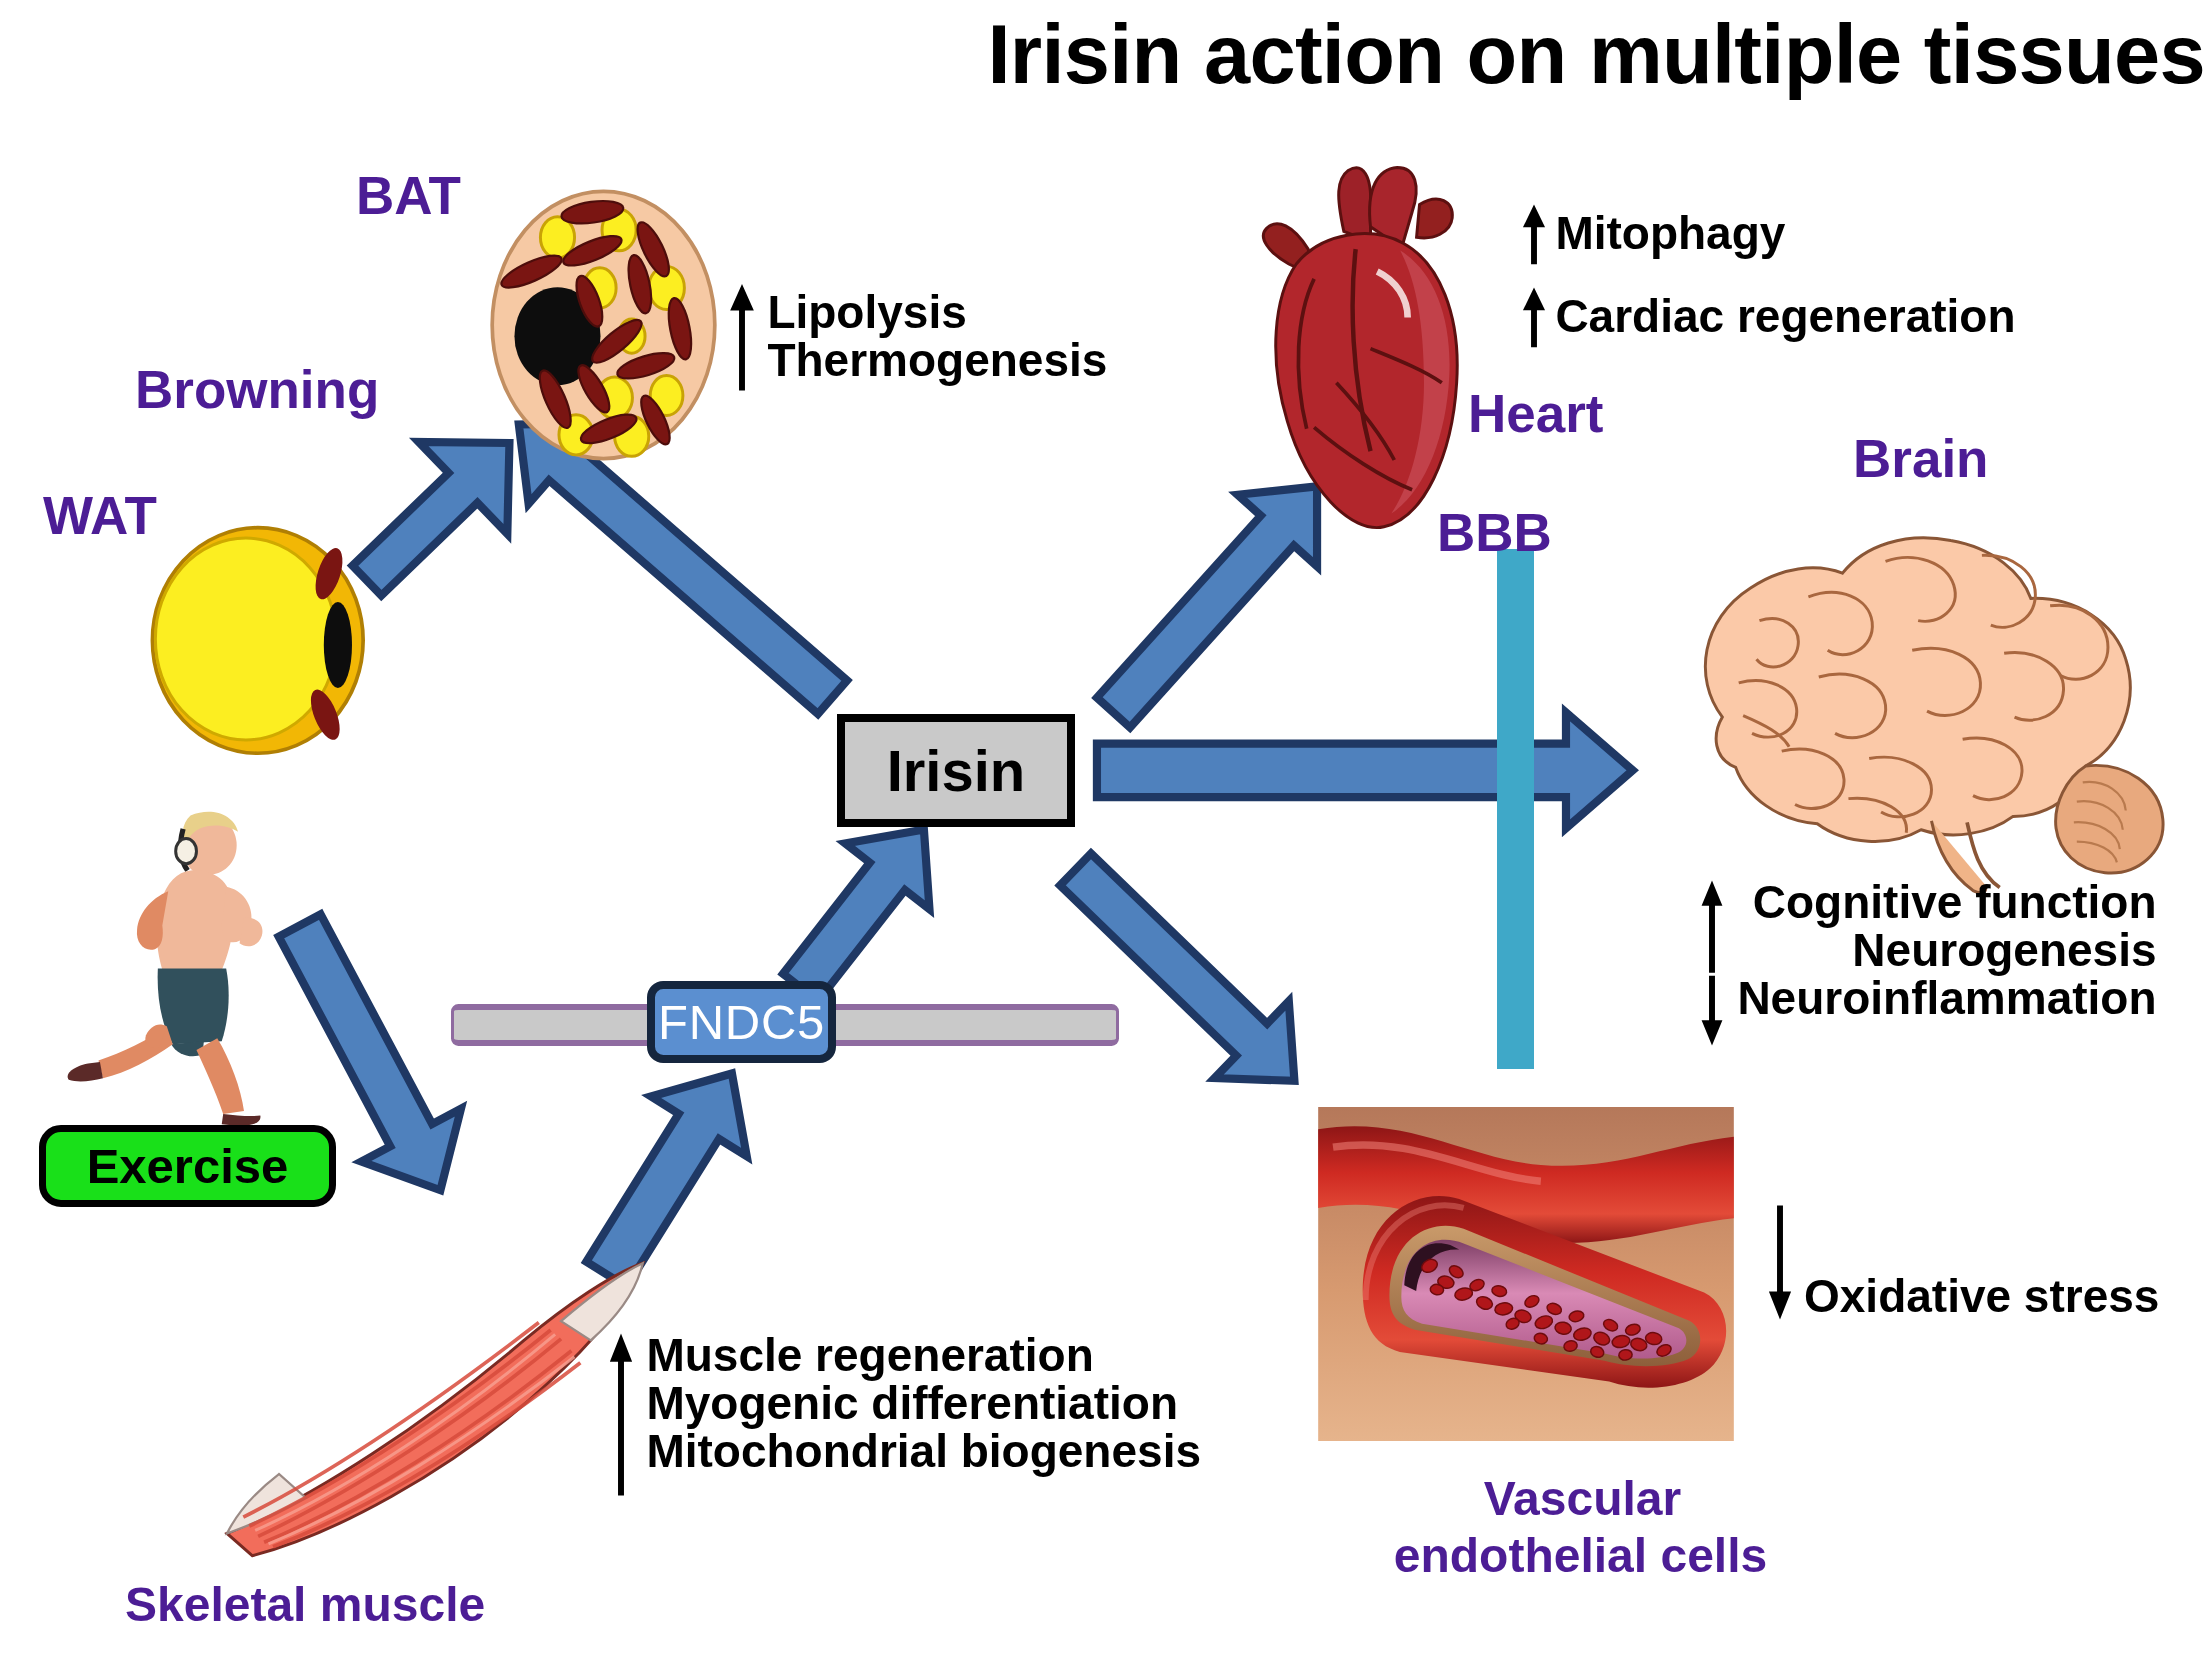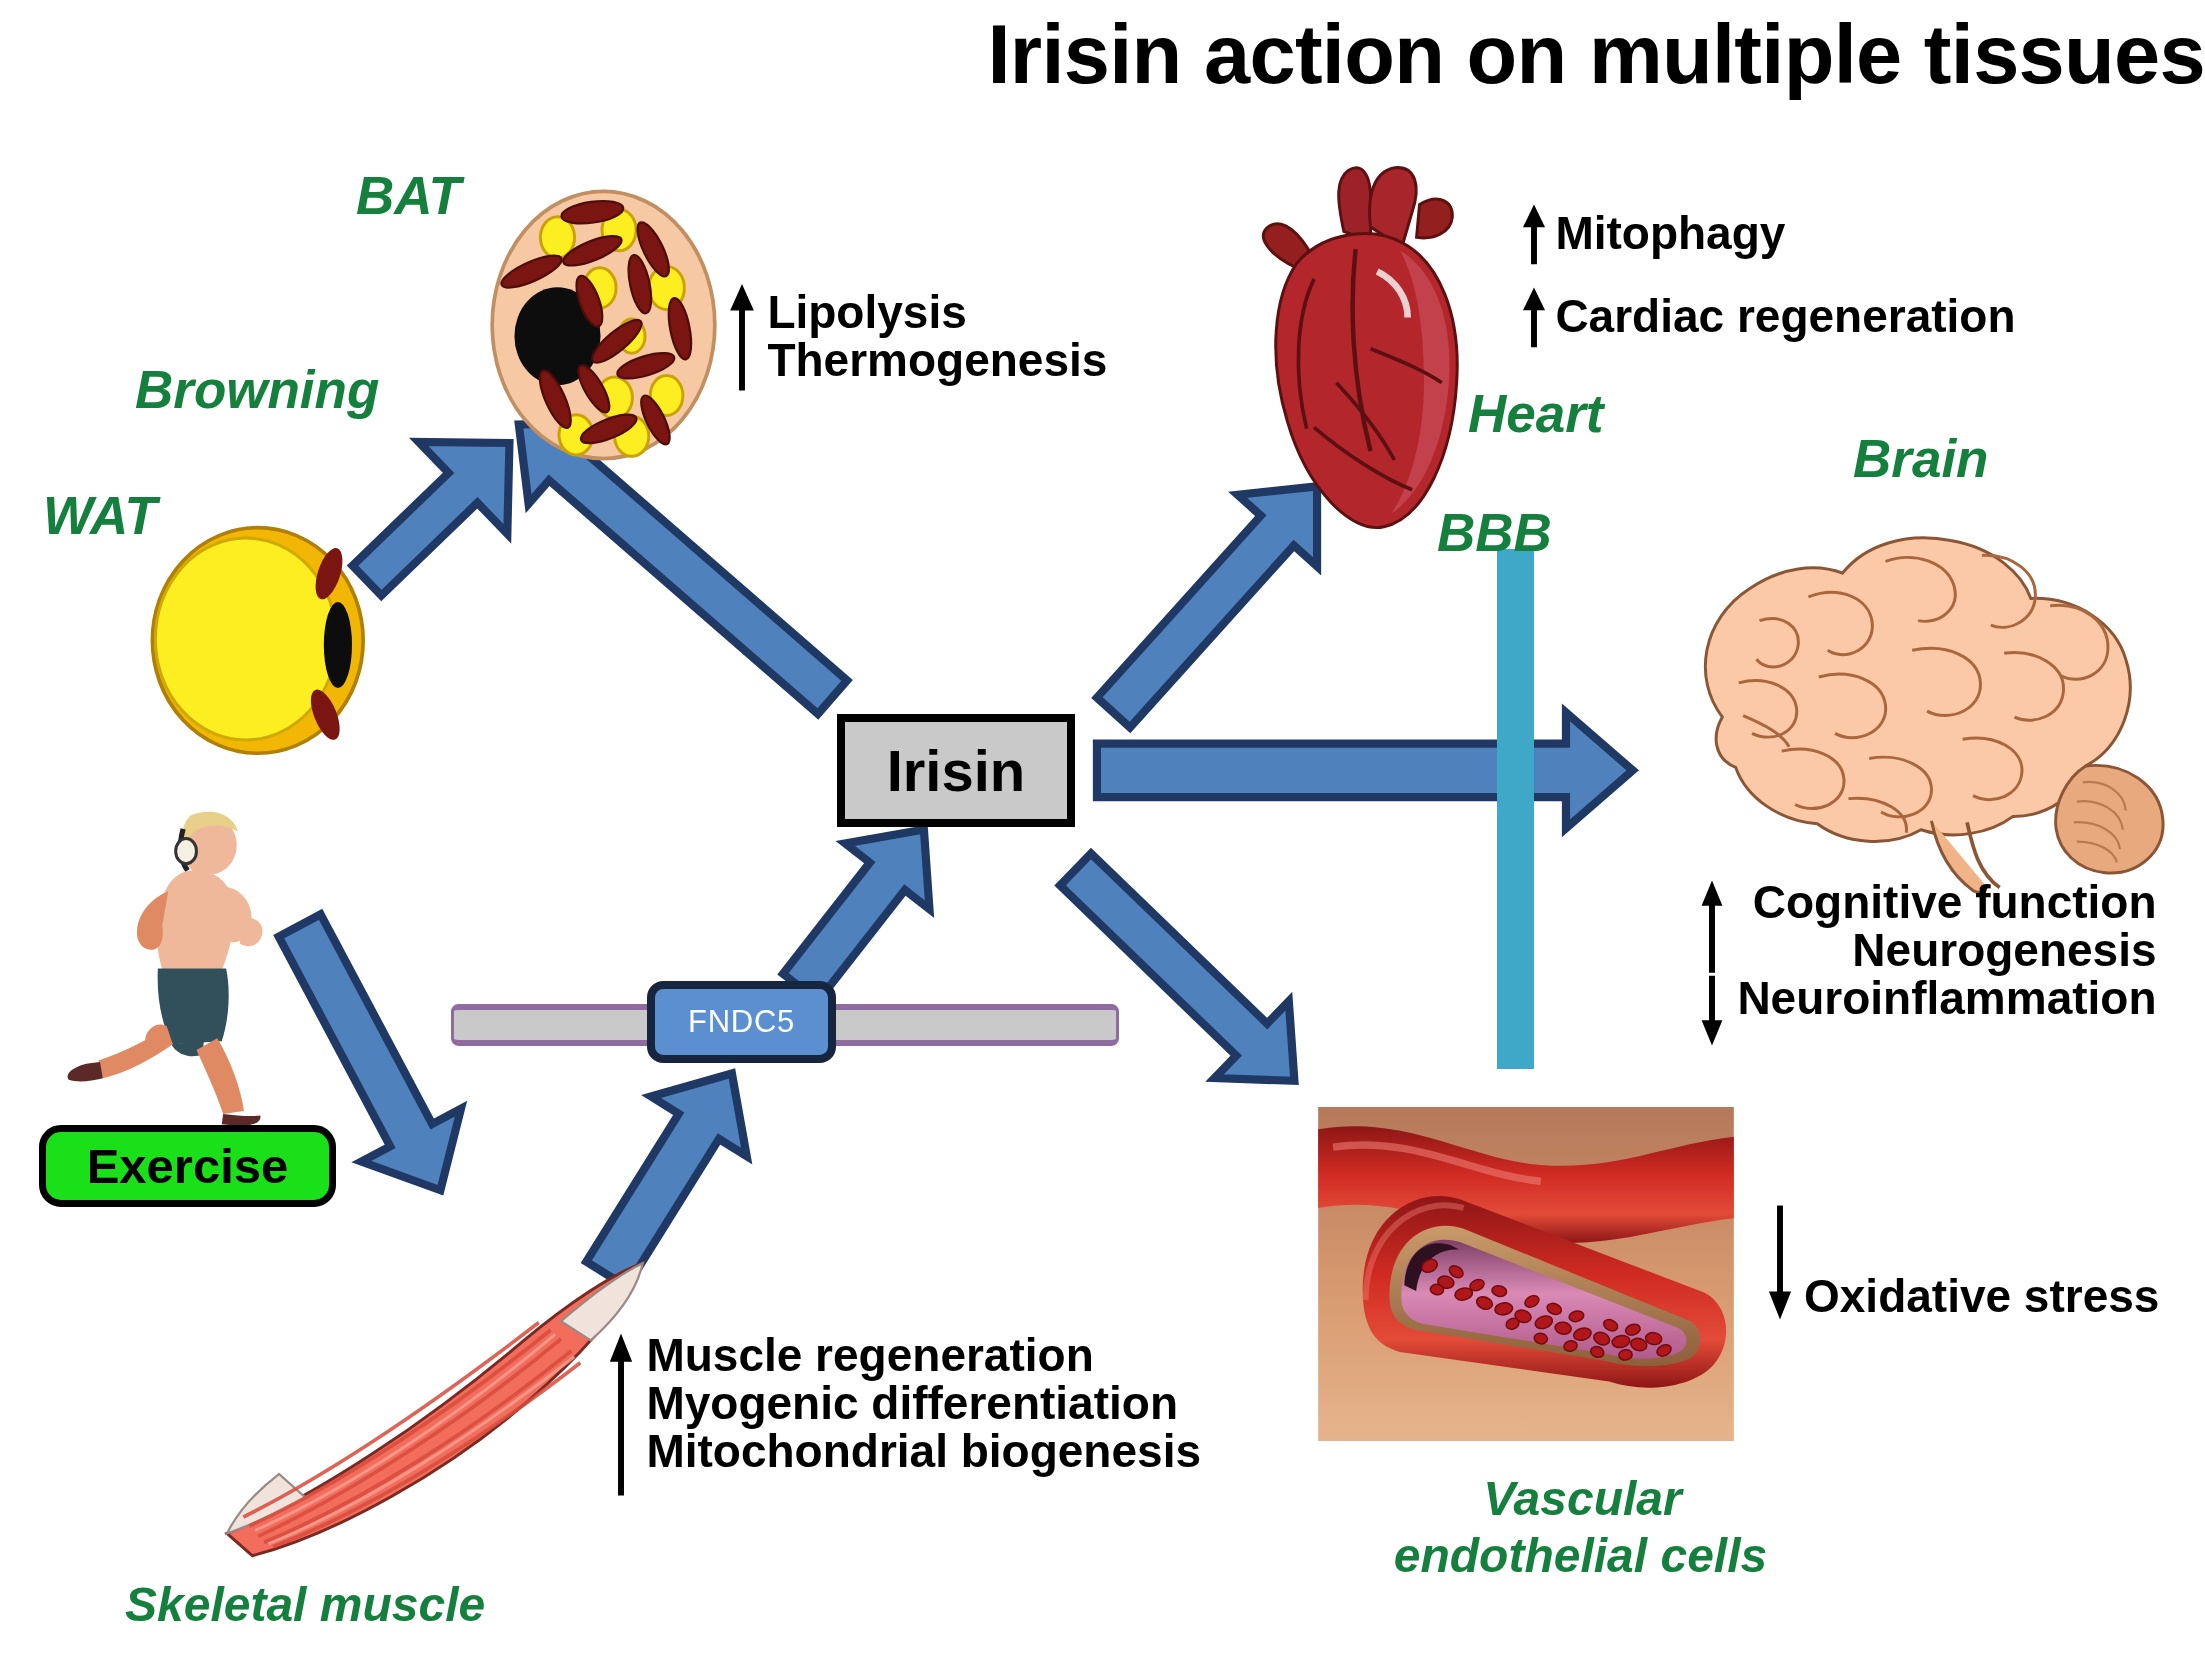--- a/index.html
+++ b/index.html
@@ -15,24 +15,23 @@
   
   #page-title{
     position:absolute;left:0;top:13.4px;width:2205px;
     text-align:right;
     font-size:83px;font-weight:bold;color:#000;
     letter-spacing:-0.7px;
     line-height:1.0;
   }
   .lbl{
     position:absolute;
-    font-weight:bold;color:#15803d;
+    font-weight:bold;color:#4c1d95;
     white-space:nowrap;
     line-height:1.06;
-    font-style:italic;
   }
   .lbl-xl{font-size:53px;}
   .lbl-lg{font-size:48px;}
   .effect{
     position:absolute;
     font-weight:bold;color:#000;
     font-size:46px;
     line-height:1.04;
     white-space:nowrap;
   }
@@ -70,21 +69,21 @@
     border-radius:7.4px;
     box-sizing:border-box;
   }
   #fndc5-box{
     position:absolute;left:647px;top:981px;width:189px;height:82px;
     background:#5b8fd0;
     border:8.2px solid #15263e;
     border-radius:16.3px;
     box-sizing:border-box;
     display:flex;align-items:center;justify-content:center;
-    color:#ffffff;font-size:31px;font-weight:normal;
+    color:#ffffff;font-size:49px;font-weight:normal;
     letter-spacing:0.7px;
   }
   
   #bbb-bar{
     position:absolute;left:1497px;top:549px;width:37px;height:520px;
     background:#3fa8c8;
   }
   
   #arrows{position:absolute;left:0;top:0;width:2205px;height:1655px;pointer-events:none;}
   .fig{position:absolute;}

